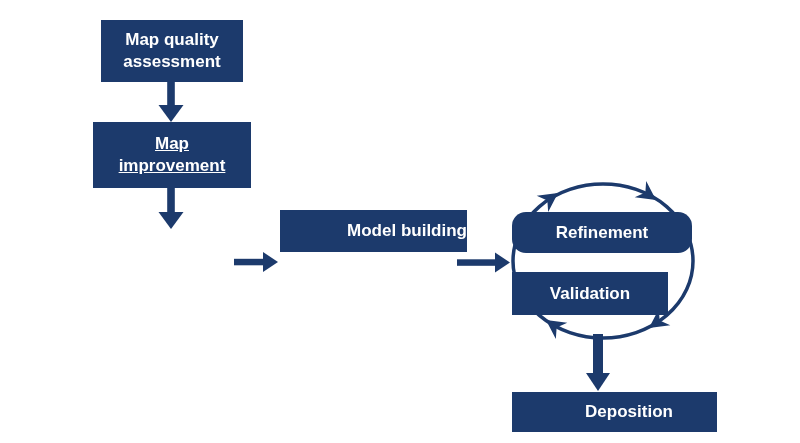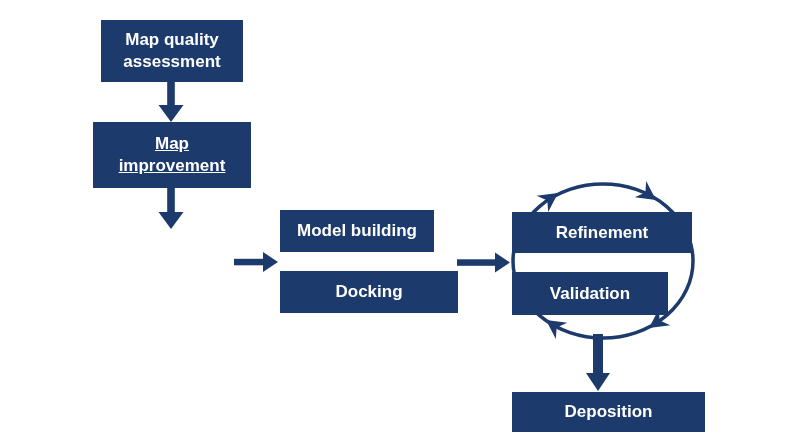--- a/index.html
+++ b/index.html
@@ -41,25 +41,25 @@
     line-height: 1.28;
   }
   .node .lbl { display: inline-block; }
   
   .node--map-quality   { left:101px; top:20px;  width:142px; height:62px; }
   .node--map-quality .lbl { max-width: 112px; }
   .node--map-improve   { left:93px;  top:122px; width:158px; height:66px;text-decoration:underline; }
   .node--map-improve .lbl { max-width: 122px; }
   .node--map-symmetry  { left:108px; top:230px; width:127px; height:63px; }
   .node--map-symmetry .lbl { max-width: 100px; }
-  .node--model-building{ left:280px; top:210px; width:154px; height:42px; }
+  .node--model-building{ left:280px; top:210px; width:187px; height:42px;justify-content:flex-end; }
   .node--docking       { left:280px; top:271px; width:178px; height:42px; }
-  .node--refinement    { left:512px; top:212px; width:180px; height:41px; }
+  .node--refinement    { left:512px; top:212px; width:180px; height:41px;border-radius:14px; }
   .node--validation    { left:512px; top:272px; width:156px; height:43px; }
-  .node--deposition    { left:512px; top:392px; width:193px; height:40px; }
+  .node--deposition    { left:512px; top:392px; width:176px; height:40px;padding-left:29px; }
 </style>
 </head>
 <body>
 
 <div class="stage">
 
   <svg class="arrow-layer" width="800" height="443" viewBox="0 0 800 443">
 
     <ellipse class="arc-line" cx="603" cy="261" rx="90" ry="77"></ellipse>
 
@@ -108,23 +108,20 @@
 
   <div class="node node--map-improve">
     <span class="lbl">Map improvement</span>
   </div>
 
 
   <div class="node node--model-building">
     <span class="lbl">Model building</span>
   </div>
 
-  <div class="node node--docking">
-    <span class="lbl">Docking</span>
-  </div>
 
   <div class="node node--refinement">
     <span class="lbl">Refinement</span>
   </div>
 
   <div class="node node--validation">
     <span class="lbl">Validation</span>
   </div>
 
   <div class="node node--deposition">

